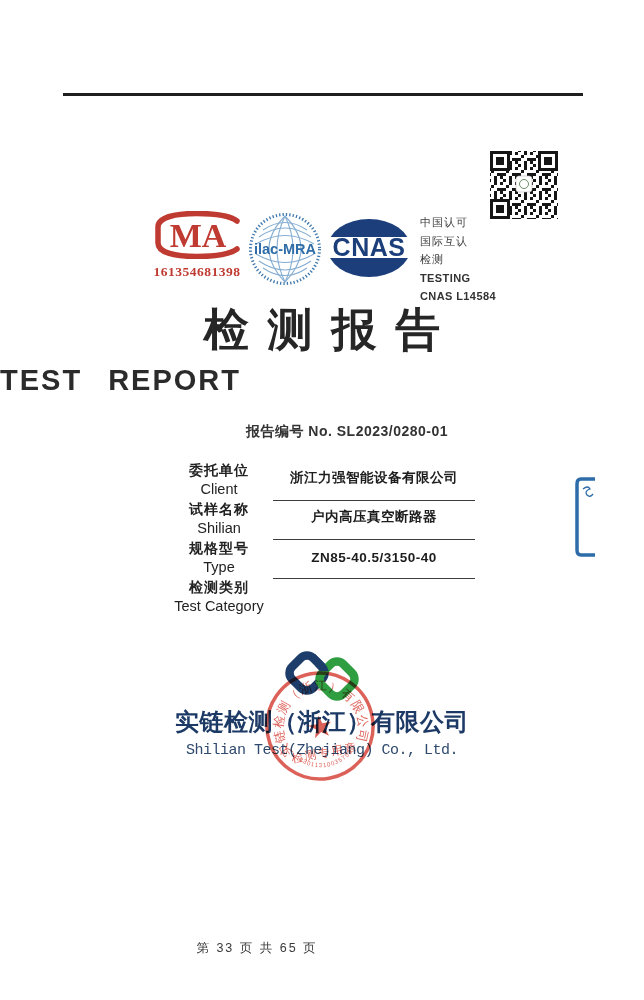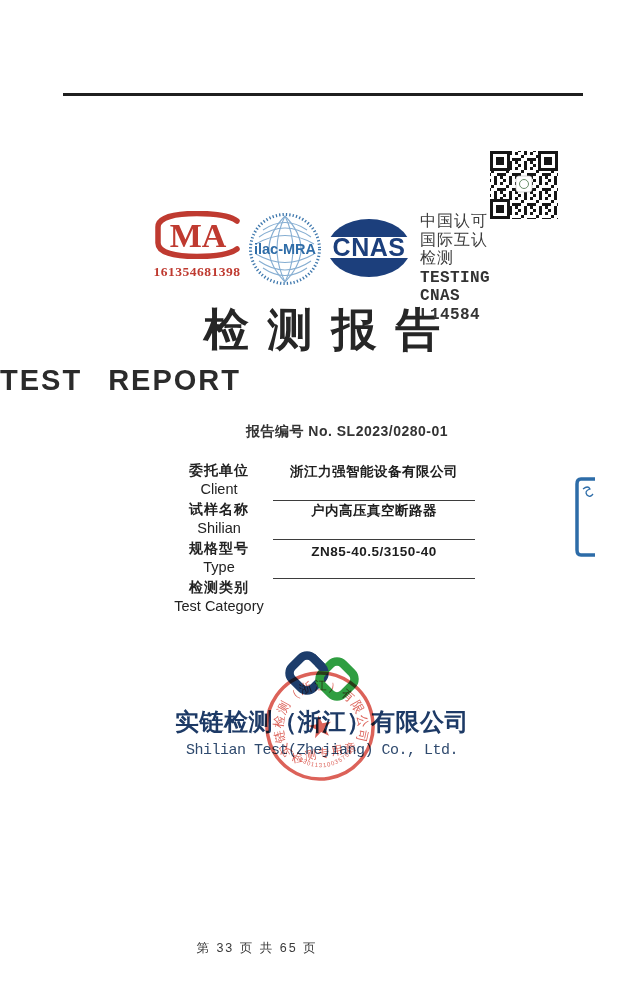--- a/index.html
+++ b/index.html
@@ -15,40 +15,40 @@
   
   .qr{position:absolute;left:488px;top:149px;width:72px;height:72px;}
 
   
   .cma{position:absolute;left:151px;top:211px;width:92px;text-align:center;}
   .cma-num{margin-top:1px;font-family:"Liberation Serif",serif;font-weight:bold;
            font-size:13.5px;color:#bf3a30;letter-spacing:.5px;white-space:nowrap;}
   .ilac{position:absolute;left:247px;top:211px;width:76px;height:76px;}
   .cnas{position:absolute;left:326px;top:217px;width:86px;height:62px;}
   .accred{position:absolute;left:420px;top:213px;width:100px;line-height:18.5px;
-          font-size:16px;color:#3b3b3b;letter-spacing:1px;font-family:Liberation Mono, monospace;}
+          font-size:11px;color:#3b3b3b;letter-spacing:1px;}
   .accred .b{font-weight:bold;letter-spacing:.4px;color:#333;}
 
   
   .title-cn{position:absolute;left:0;top:300px;width:644px;text-align:center;
             font-size:45px;font-weight:bold;color:#262626;letter-spacing:.42em;text-indent:.42em;}
   .title-en{position:absolute;left:0;top:364px;width:556px;text-align:left;
             font-size:29px;font-weight:bold;color:#2b2b2b;letter-spacing:2px;word-spacing:16px;}
   .report-no{position:absolute;left:0;top:423px;width:644px;text-align:center;
              font-size:14px;font-weight:600;color:#333;transform:translateX(25px);letter-spacing:.5px;}
 
   
   .form{position:absolute;left:165px;top:462px;width:310px;}
   .frow{display:grid;grid-template-columns:108px 202px;grid-template-rows:19px 20px;}
   .lbl-cn{grid-column:1;grid-row:1;text-align:center;font-size:14px;font-weight:600;color:#222;letter-spacing:1px;}
   .lbl-en{grid-column:1;grid-row:2;text-align:center;font-family:Liberation Sans, sans-serif;
           font-size:14.5px;color:#222;}
   .fval{grid-column:2;grid-row:2;border-bottom:1.5px solid #3d3d3d;display:flex;
         justify-content:center;align-items:flex-end;font-size:13.5px;font-weight:700;
-        color:#1d1d1d;padding-bottom:19px;letter-spacing:.5px;white-space:nowrap;}
+        color:#1d1d1d;padding-bottom:13px;letter-spacing:.5px;white-space:nowrap;}
 
   
   .chain{position:absolute;left:281px;top:645px;width:84px;height:66px;}
   .issuer-cn{position:absolute;left:0;top:706px;width:644px;text-align:center;
              font-size:24px;font-weight:bold;color:#1d3a66;letter-spacing:.5px;}
   .issuer-en{position:absolute;left:0;top:742px;width:644px;text-align:center;
              font-family:"Liberation Mono",monospace;font-size:15px;color:#2f4a6e;letter-spacing:-.5px;}
   .stamp{position:absolute;left:262px;top:668px;width:117px;height:117px;
          opacity:.85;mix-blend-mode:multiply;}
 

